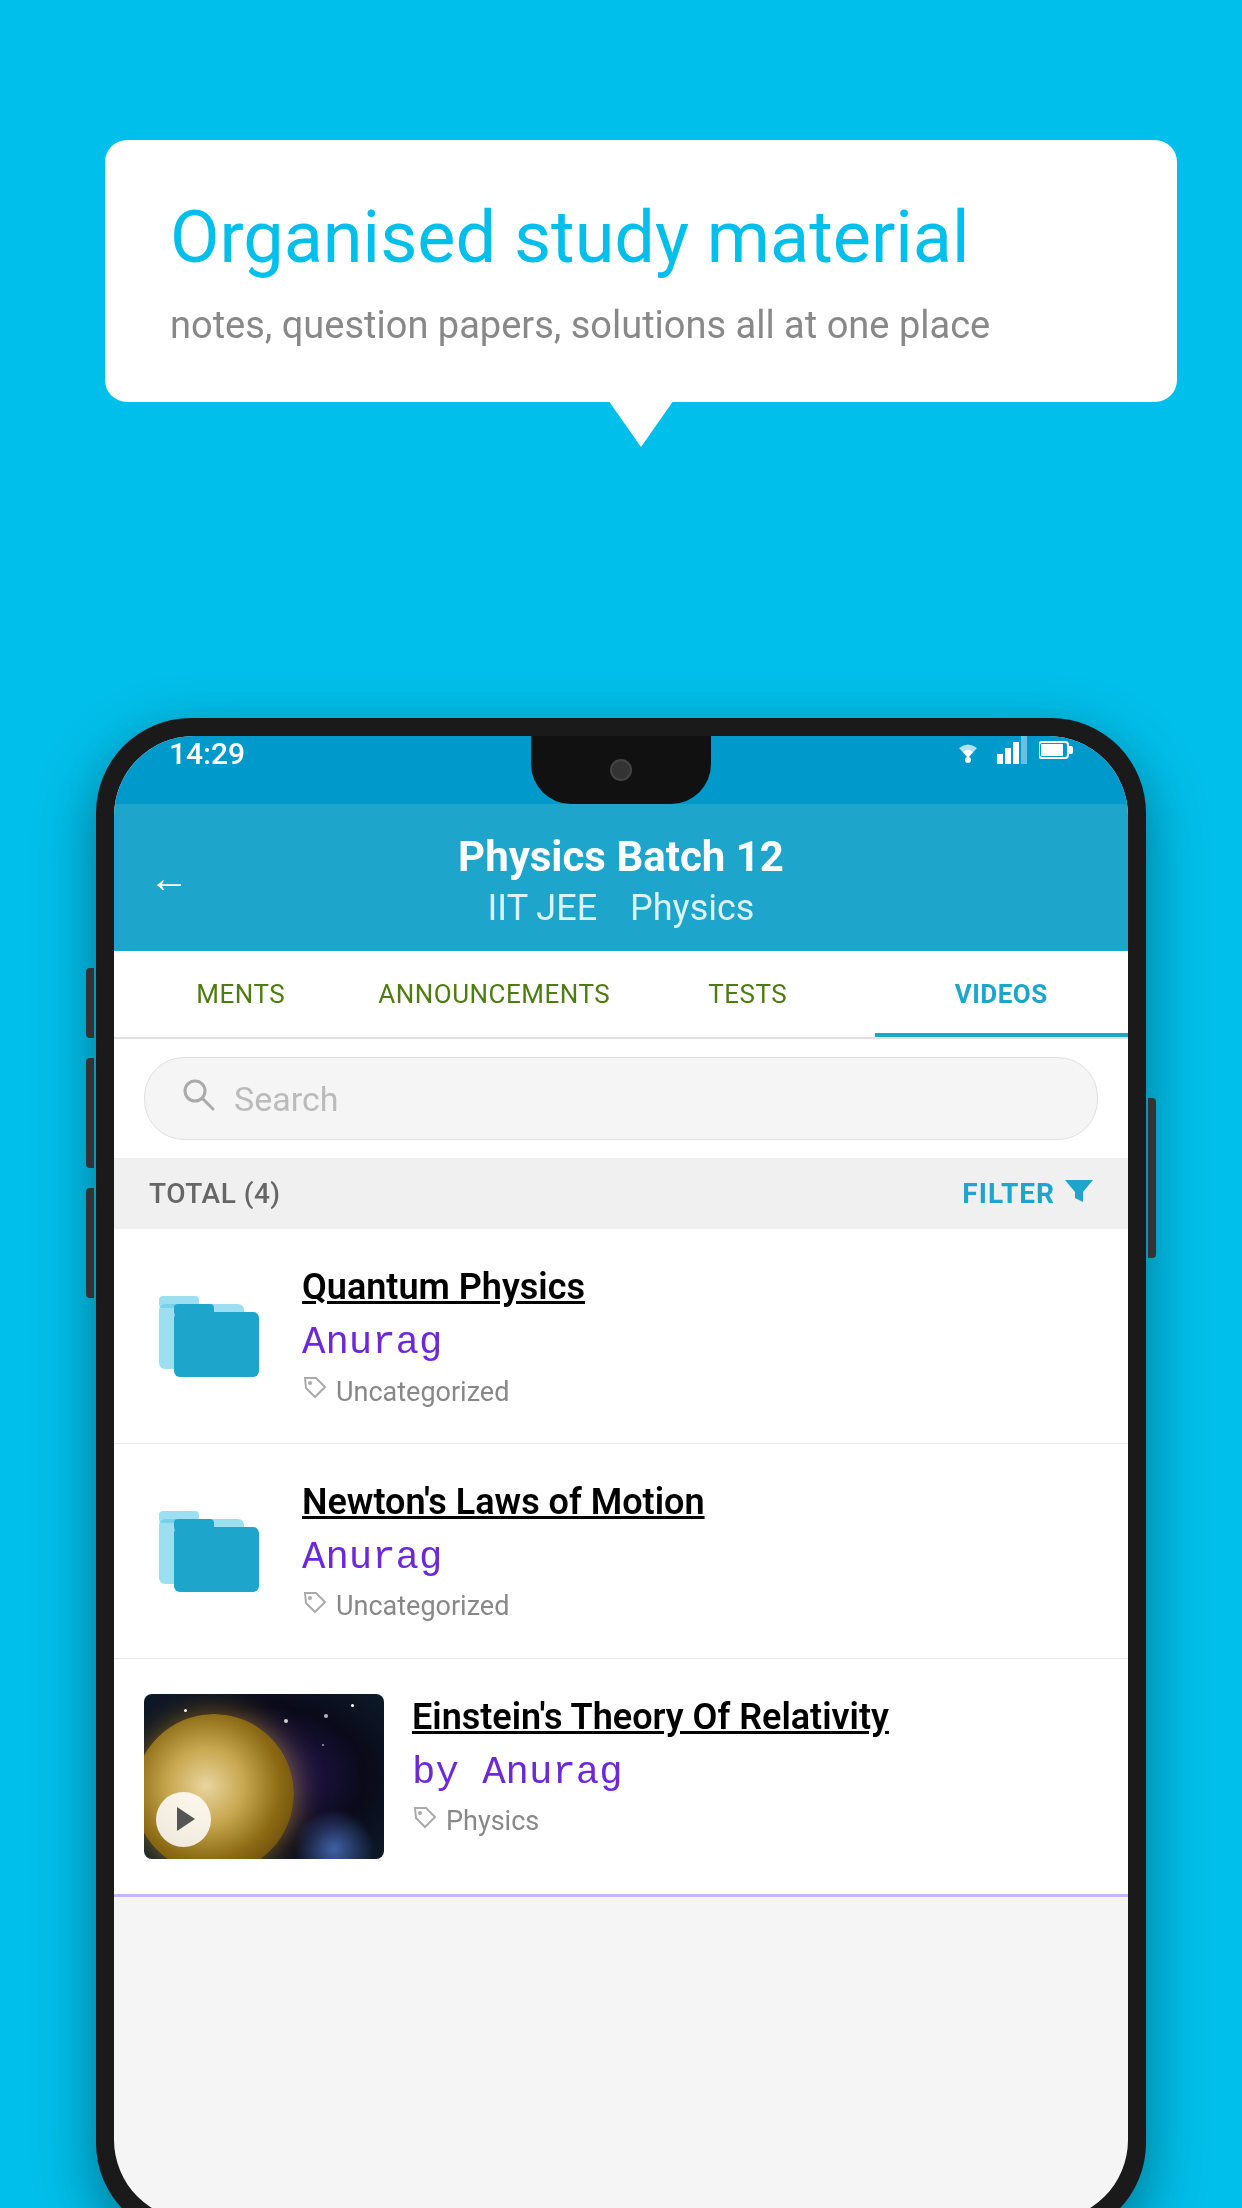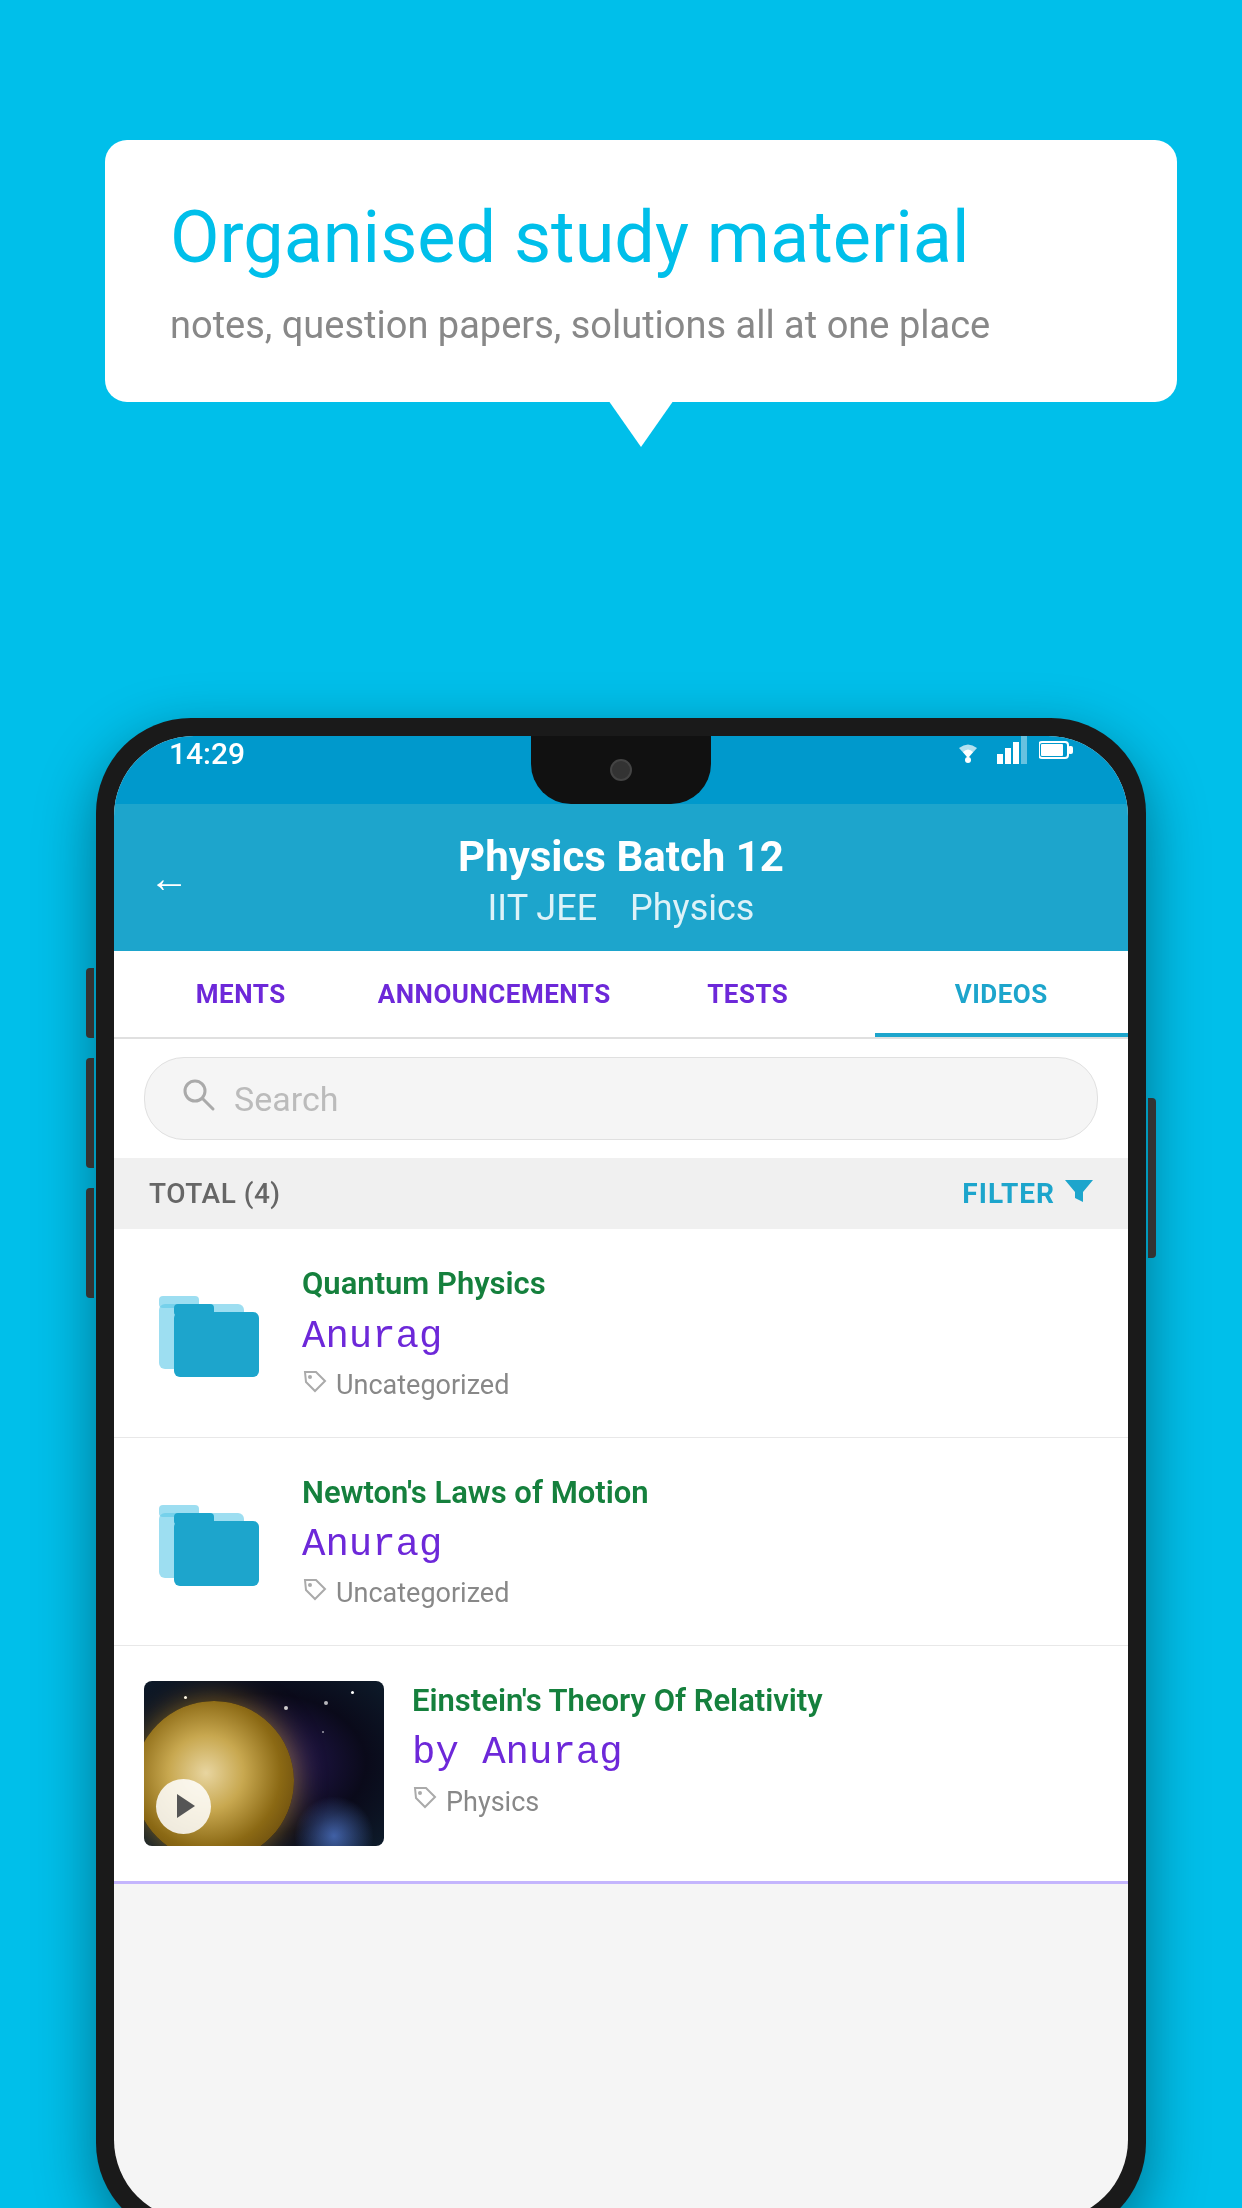--- a/index.html
+++ b/index.html
@@ -177,22 +177,22 @@
       display: flex;
       border-bottom: 2px solid #e0e0e0;
       overflow: hidden;
     }
 
     .tab-item {
       flex: 1;
       text-align: center;
       padding: 28px 5px;
       font-size: 26px;
-      color: #6d28d9;
-      font-weight: 700;
+      color: #4d7c0f;
+      font-weight: 400;
       letter-spacing: 0.5px;
       cursor: pointer;
       position: relative;
     }
 
     .tab-item.active {
       color: #1DA5CC;
       font-weight: 700;
     }
 
@@ -291,25 +291,26 @@
     .folder-icon {
       width: 110px;
       height: 110px;
     }
 
     .video-info {
       flex: 1;
     }
 
     .video-title {
-      color: #15803d;
-      font-size: 31px;
+      color: #000000;
+      font-size: 36px;
       font-weight: 600;
       line-height: 1.3;
       margin-bottom: 10px;
+      text-decoration: underline;
     }
 
     .video-author {
       color: #6d28d9;
       font-size: 39px;
       margin-bottom: 10px;
       font-family: Liberation Mono, monospace;
     }
 
     .video-tag {

